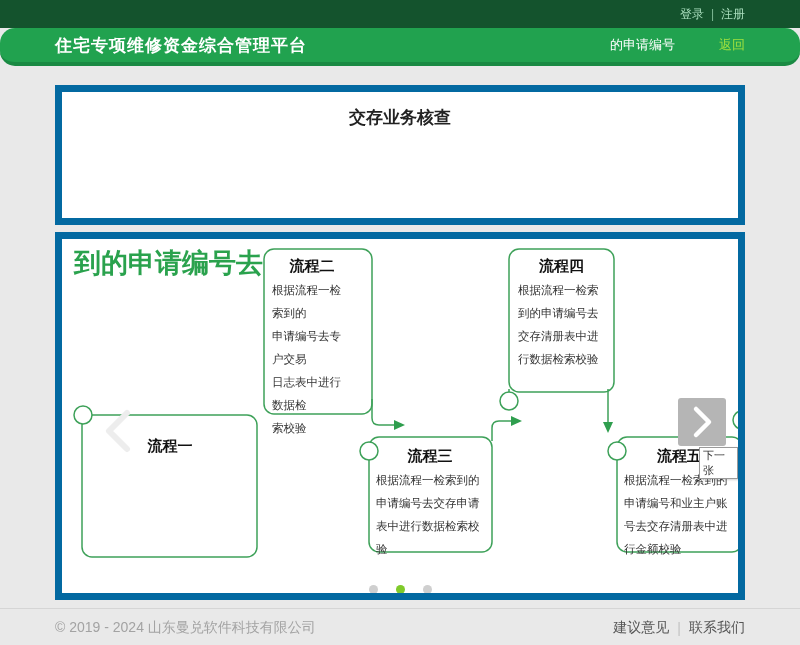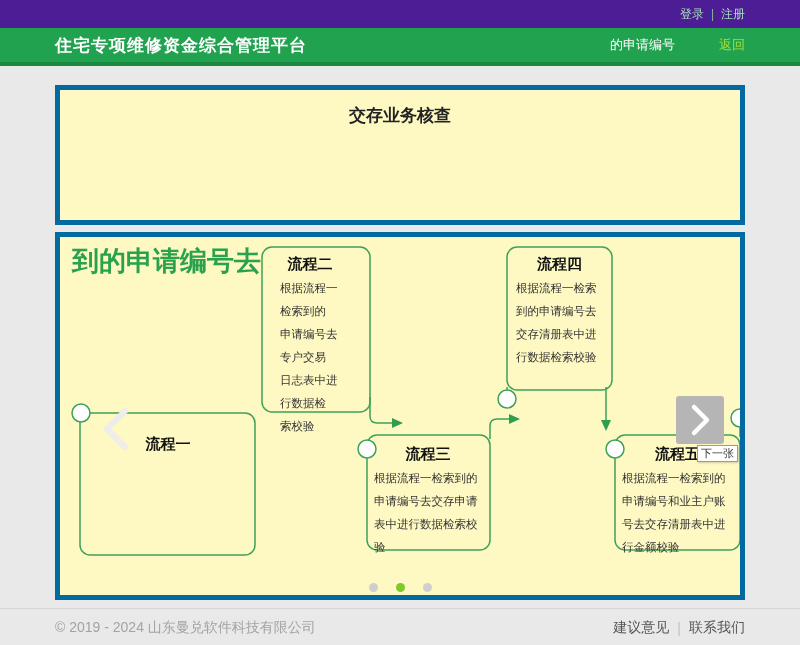--- a/index.html
+++ b/index.html
@@ -5,51 +5,51 @@
   html,body{margin:0;padding:0;}
   body{
     width:800px;height:645px;overflow:hidden;
     background:#e9e9e9;
     font-family:"Liberation Sans","DejaVu Sans",sans-serif;
     -webkit-font-smoothing:antialiased;
   }
   .container{width:690px;margin:0 auto;}
 
   
-  .topbar{height:28px;background:#4c1d95;}
+  .topbar{height:28px;background:#14532d;}
   .topbar .container{display:flex;justify-content:flex-end;align-items:center;height:100%;gap:7px;font-size:12px;}
   .topbar a{color:#a8ddbc;text-decoration:none;cursor:pointer;}
   .topbar .sep{color:#7fba96;}
 
   
-  .header{height:34px;background:#21a24f;border-bottom:4px solid #1a8a43;}
+  .header{height:34px;background:#21a24f;border-bottom:4px solid #1a8a43;border-radius:15px;}
   .header .container{display:flex;align-items:center;height:100%;}
   .header-title{color:#ffffff;font-weight:bold;font-size:17px;flex:1;letter-spacing:1px;}
   .header-nav{display:flex;gap:44px;font-size:13px;align-items:center;}
   .nav-current{color:#ffffff;}
   .nav-back{color:#9fe03e;text-decoration:none;cursor:pointer;}
 
   
   .main{padding-top:19px;}
-  .card{width:690px;margin:0 auto;background:#fef9c3;border:5px solid #0369a1;box-sizing:border-box;}
+  .card{width:690px;margin:0 auto;background:#ffffff;border:7px solid #0369a1;box-sizing:border-box;}
 
   
   .card-intro{height:140px;padding:12px 18px;overflow:hidden;}
   .intro-title{text-align:center;font-size:17px;font-weight:bold;color:#222;margin:2px 0 10px;}
   .intro-body{font-size:12px;color:#404040;line-height:20px;text-align:justify;text-indent:2em;margin:0;}
 
   
   .card-flow{height:368px;margin-top:7px;position:relative;overflow:hidden;}
   .flow-title{position:absolute;left:12px;top:6px;font-size:27px;font-weight:bold;color:#2aa24d;z-index:2;}
   .flow-svg{position:absolute;left:0;top:0;z-index:1;}
   .step{position:absolute;box-sizing:border-box;z-index:2;}
   .step-title{text-align:center;font-weight:bold;font-size:15px;color:#111;margin:0 0 3px;}
   .step-body{font-size:11.5px;color:#333;line-height:23px;white-space:pre-line;}
   #step1{left:22px;top:176px;width:172px;padding:22px 8px 0;}
-  #step2{left:202px;top:10px;width:96px;padding:8px 18px 0;}
+  #step2{left:202px;top:10px;width:96px;padding:8px 8px 0;}
   #step3{left:307px;top:198px;width:122px;padding:10px 7px 0;}
   #step4{left:447px;top:10px;width:105px;padding:8px 9px 0;}
   #step5{left:555px;top:198px;width:125px;padding:10px 7px 0;}
 
   
   .prev-btn{position:absolute;left:33px;top:166px;width:48px;height:52px;z-index:3;
     background:transparent;border:none;padding:0;cursor:pointer;display:flex;align-items:center;justify-content:center;}
   .next-btn{position:absolute;left:616px;top:159px;width:48px;height:48px;z-index:3;
     background:#b5b5b5;border:none;border-radius:3px;cursor:pointer;display:flex;align-items:center;justify-content:center;padding:0;}
   .next-tooltip{position:absolute;left:637px;top:208px;z-index:4;background:#fff;border:1px solid #9a9a9a;

